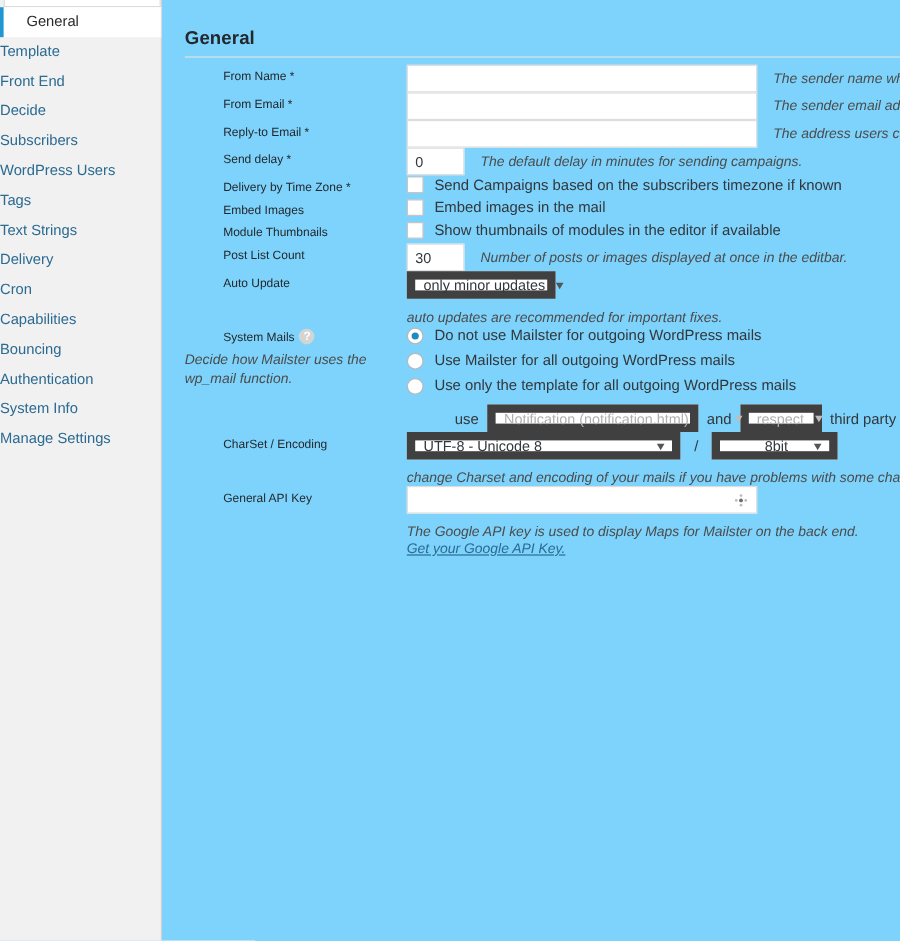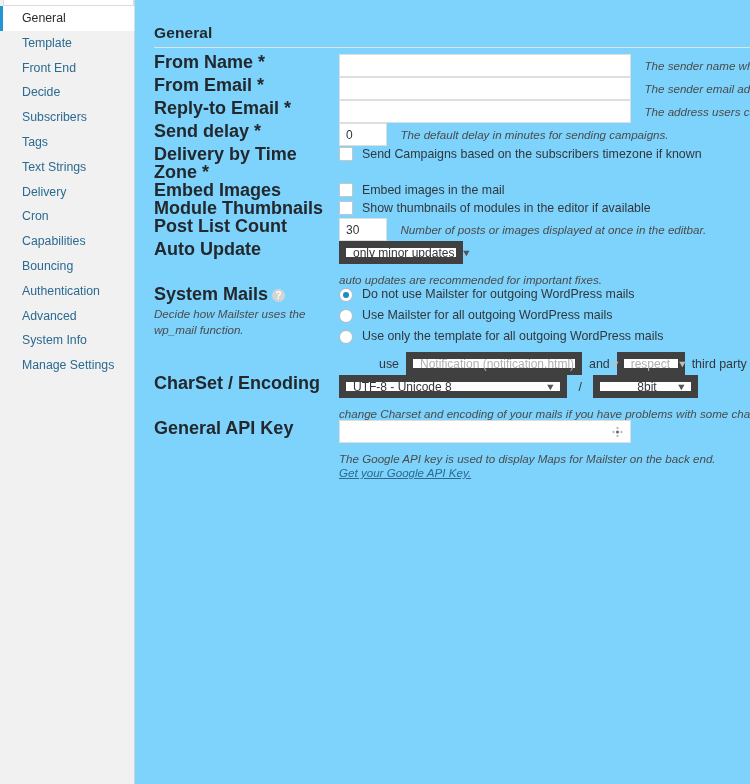--- a/index.html
+++ b/index.html
@@ -35,21 +35,20 @@
     background: #ffffff;
     border-bottom: 1px solid #dcdcdc;
     border-left: 1px solid #dcdcdc;
     border-right: 1px solid #dcdcdc;
     width: 131px;
   }
   .sb-item {
     display: block;
     height: 24.8px;
     line-height: 24.8px;
-    padding-left: 22px;
     font-size: 12.3px;
     color: #2b6a91;
     white-space: nowrap;
     cursor: pointer;
     position: relative;
   }
   .sb-item.active {
     background: #ffffff;
     color: #2a2a2a;
     border-left: 3px solid #2196d3;
@@ -99,25 +98,26 @@
   td.th-cell {
     width: 185px;
     min-width: 185px;
     padding: 14px 10px 14px 0;
   }
   td.td-cell {
     padding: 13px 0 13px 0;
   }
 
   .field-label {
-    font-size: 18px;
-    font-weight: bold;
+    font-size: 10px;
+    font-weight: normal;
     color: #23282d;
     line-height: 17px;
     display: inline;
+    margin-left: 32px;
   }
 
   .label-desc {
     font-size: 11.6px;
     font-style: italic;
     color: #4b4b4b;
     line-height: 15.5px;
     margin-top: 2px;
     max-width: 175px;
   }
@@ -287,28 +287,28 @@
 <div id="app">
 
   <nav id="sidebar">
     <div class="sb-stub"></div>
     <div id="sidebar-items">
         <a class="sb-item active">General</a>
         <a class="sb-item">Template</a>
         <a class="sb-item">Front End</a>
         <a class="sb-item">Decide</a>
         <a class="sb-item">Subscribers</a>
+        <a class="sb-item">WordPress Users</a>
         <a class="sb-item">Tags</a>
         <a class="sb-item">Text Strings</a>
         <a class="sb-item">Delivery</a>
         <a class="sb-item">Cron</a>
         <a class="sb-item">Capabilities</a>
         <a class="sb-item">Bouncing</a>
         <a class="sb-item">Authentication</a>
-        <a class="sb-item">Advanced</a>
         <a class="sb-item">System Info</a>
         <a class="sb-item">Manage Settings</a>
       </div>
   </nav>
 
   <section id="main">
     <div id="main-inner">
 
       <h1 class="page-title">General</h1>
       <hr class="title-rule">

